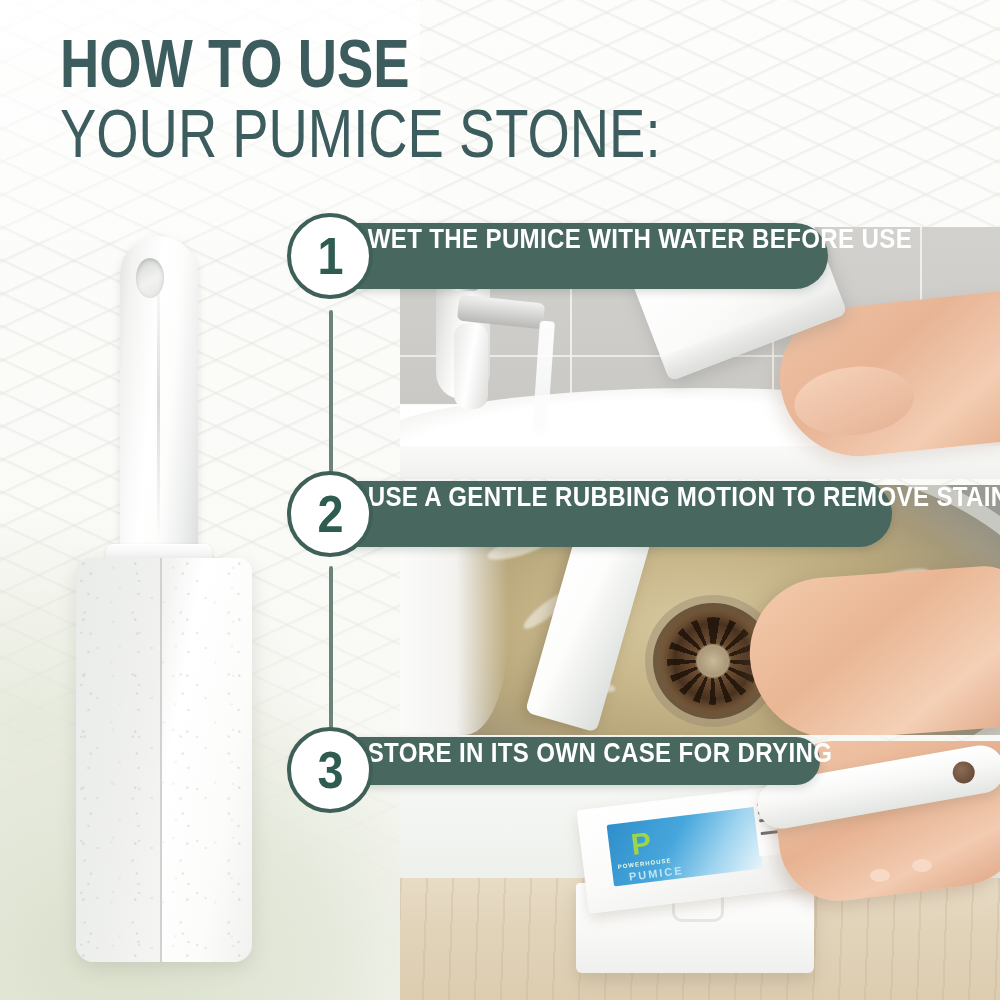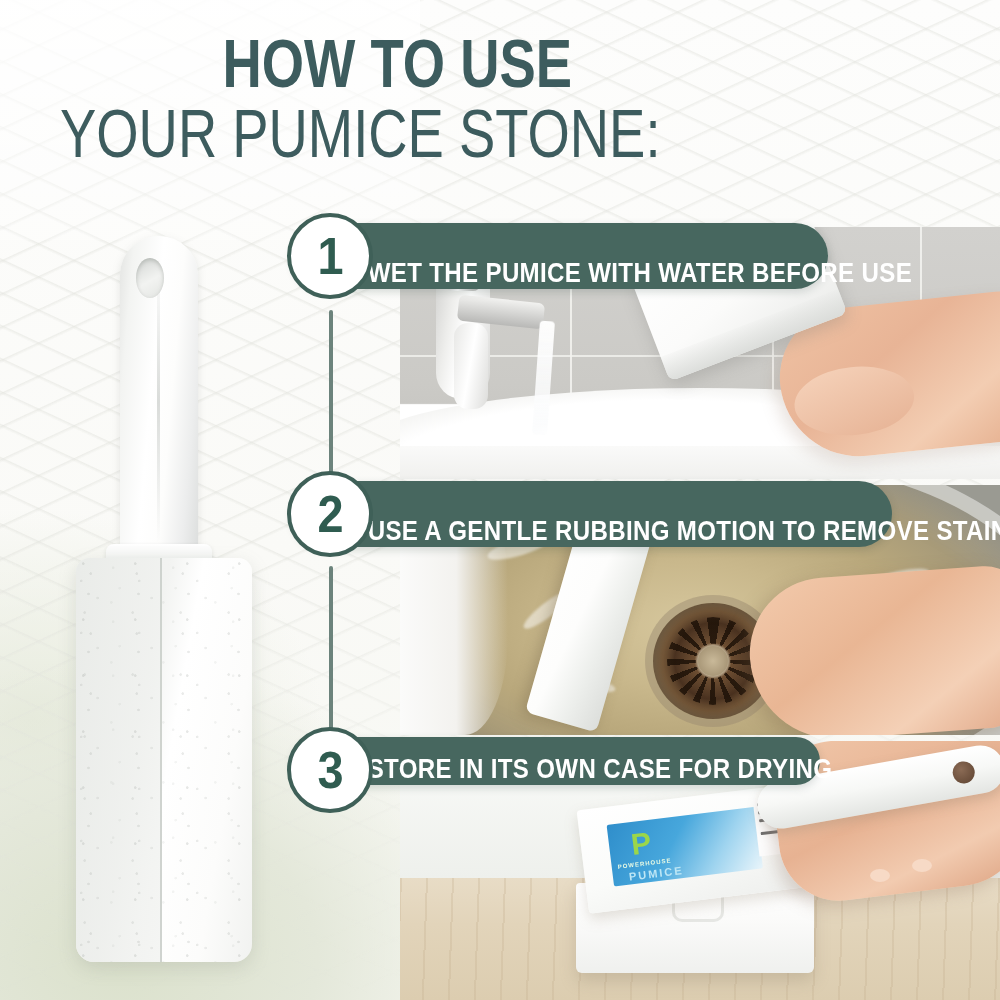--- a/index.html
+++ b/index.html
@@ -27,21 +27,21 @@
       repeating-linear-gradient(205deg, rgba(228,228,224,0) 0px, rgba(228,228,224,0) 26px, rgba(224,225,219,.55) 27px, rgba(228,228,224,0) 30px);
     -webkit-mask-image:linear-gradient(180deg,#000 0%,#000 55%,rgba(0,0,0,.25) 85%,rgba(0,0,0,0) 100%);
             mask-image:linear-gradient(180deg,#000 0%,#000 55%,rgba(0,0,0,.25) 85%,rgba(0,0,0,0) 100%);
   }
   .bg-white-wash{
     position:absolute;left:0;top:0;width:420px;height:240px;
     background:linear-gradient(180deg,rgba(255,255,255,.88),rgba(255,255,255,.25));
   }
 
   
-  .title-block{position:absolute;left:60px;top:34px;width:640px;text-align:right;}
+  .title-block{position:absolute;left:60px;top:34px;width:640px;}
   .title-l1,.title-l2{
     color:#3d5c5e;
     font-family:"Liberation Sans Narrow","Liberation Sans",sans-serif;
     text-transform:uppercase;
     line-height:.86;
     letter-spacing:0px;
     white-space:nowrap;
     transform:scaleX(.80);
     transform-origin:left center;
   }
@@ -209,21 +209,21 @@
     transform:rotate(-10deg);box-shadow:0 5px 12px rgba(140,130,110,.28);}
   .c-tool-hole{position:absolute;right:30px;top:13px;width:22px;height:22px;border-radius:50%;
     background:radial-gradient(circle at 40% 35%,#8b6b55,#5c4230);}
 
   
   .step{position:absolute;left:0;}
   .step-pill{
     position:absolute;
     background:#47675f;
     border-radius:40px;
-    display:flex;align-items:flex-end;
+    display:flex;align-items:flex-start;
     box-shadow:0 3px 8px rgba(40,60,55,.18);
   }
   .step-pill span{
     color:#ffffff;
     font-family:"Liberation Sans Narrow","Liberation Sans",sans-serif;
     font-weight:700;
     font-size:28px;
     letter-spacing:.4px;
     white-space:nowrap;
     text-transform:uppercase;

